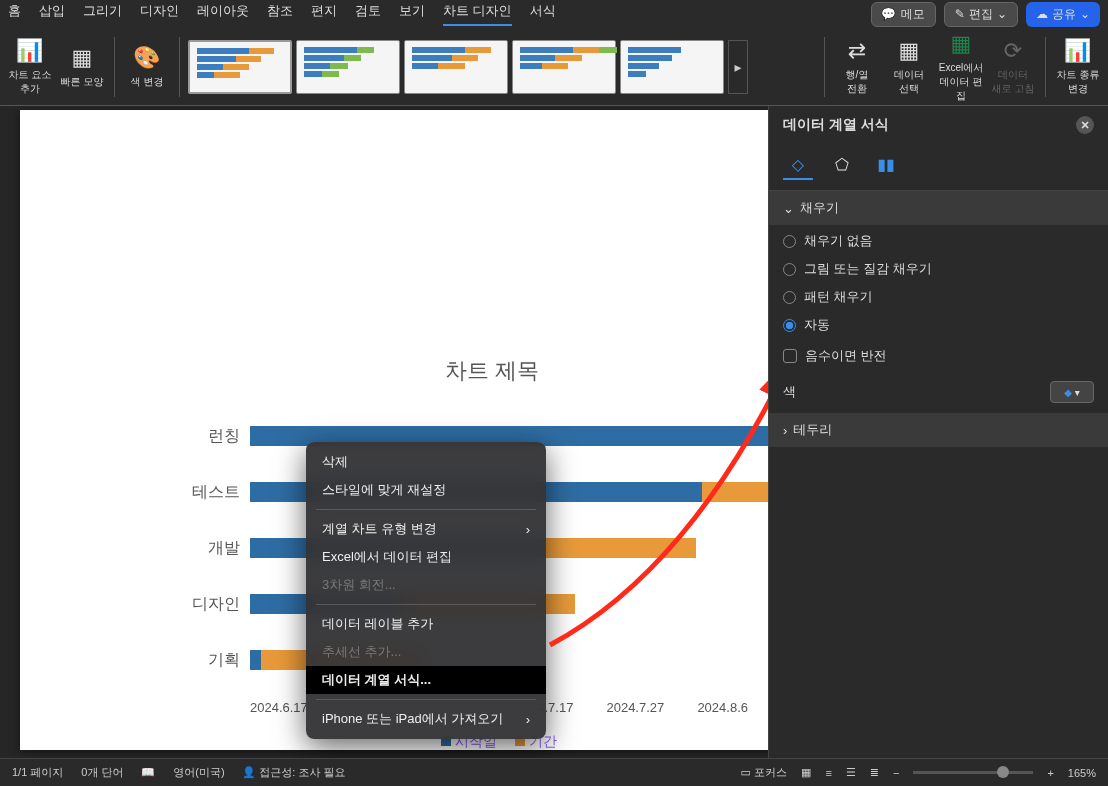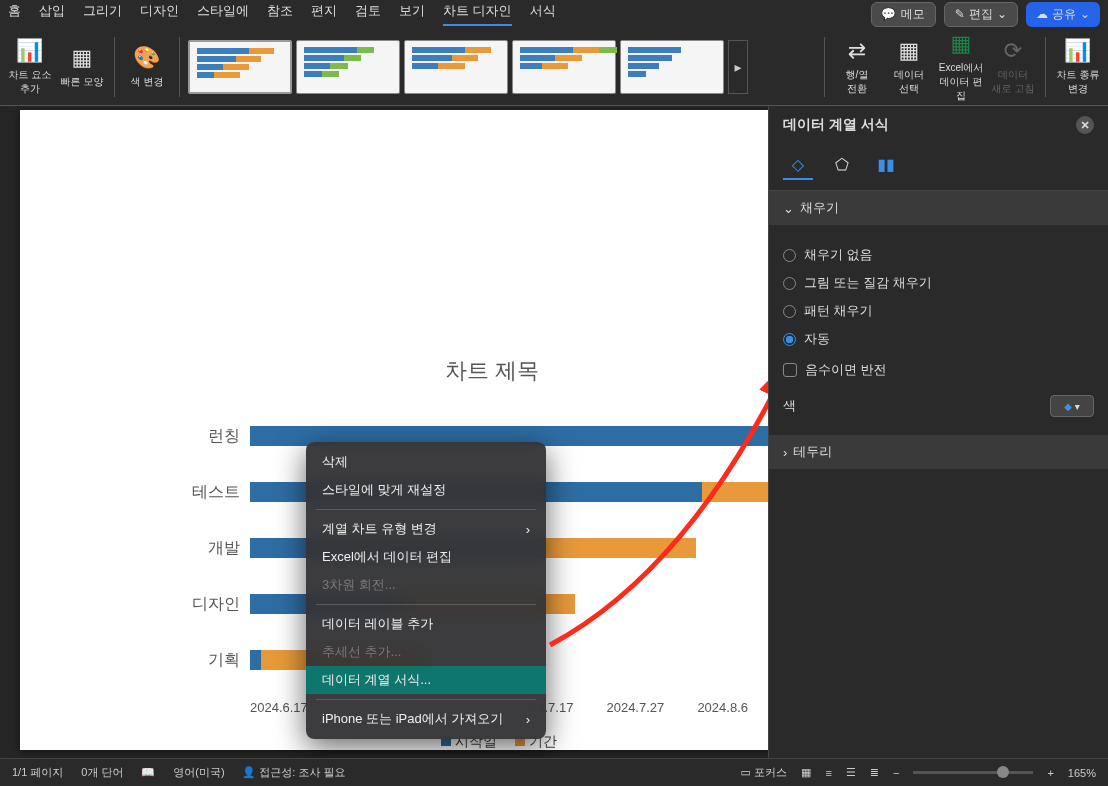--- a/index.html
+++ b/index.html
@@ -39,42 +39,42 @@
 .chart { position: absolute; left: 154px; top: 218px; width: 636px; height: 460px; }
 .chart-title { text-align: center; font-size: 22px; color: #555; padding: 28px 0 22px; }
 .chart-body { display: flex; padding: 0 10px; justify-content: center; }
 .y-labels { display: flex; flex-direction: column; justify-content: space-around; width: 66px; text-align: right; padding-right: 10px; font-size: 16px; color: #555; height: 280px; }
 .bars { flex: 1; position: relative; height: 280px; }
 .bar-row { display: flex; align-items: center; height: 56px; position: relative; }
 .bar-seg { height: 20px; }
 .seg-blue { background: #2e6da4; }
 .seg-orange { background: #e89a3a; }
 .x-axis { display: flex; justify-content: space-between; padding: 12px 0 0 76px; font-size: 13px; color: #555; }
-.legend { text-align: center; padding-top: 18px; font-size: 14px; color: #404040; }
+.legend { text-align: center; padding-top: 18px; font-size: 14px; color: #8b5cf6; }
 .leg-sq { display: inline-block; width: 10px; height: 10px; margin: 0 4px 0 14px; }
 
 
 .context-menu { position: absolute; left: 306px; top: 336px; width: 240px; background: rgba(50,50,52,0.95); border-radius: 8px; padding: 6px 0; box-shadow: 0 8px 30px rgba(0,0,0,0.6); backdrop-filter: blur(10px); }
 .cm-item { padding: 5px 16px; font-size: 13px; color: #eee; display: flex; justify-content: space-between; align-items: center; cursor: pointer; }
 .cm-item.disabled { color: #7a7a7a; }
-.cm-item.hl { background: #0f766e; }
+.cm-item.hl { background: #000000; font-weight: bold; }
 .cm-sep { height: 1px; background: #5a5a5c; margin: 5px 10px; }
 
 
 .arrow-svg { position: absolute; left: 540px; top: 244px; width: 260px; height: 300px; pointer-events: none; }
 
 
 .side-panel { width: 340px; background: #2a2a2a; border-left: 1px solid #444; display: flex; flex-direction: column; }
 .sp-header { display: flex; justify-content: space-between; align-items: center; padding: 10px 14px; font-size: 14px; font-weight: bold; }
 .close-x { width: 18px; height: 18px; background: #555; border-radius: 50%; display: flex; align-items: center; justify-content: center; font-size: 11px; cursor: pointer; }
 .sp-tabs { display: flex; gap: 14px; padding: 6px 14px 10px; border-bottom: 1px solid #444; }
 .sp-tab { width: 30px; height: 30px; display: flex; align-items: center; justify-content: center; cursor: pointer; border-bottom: 2px solid transparent; }
 .sp-tab.active { border-bottom: 2px solid #3a8ee6; }
 .sp-section { background: #3a3a3a; padding: 8px 14px; font-size: 13px; display: flex; align-items: center; gap: 6px; cursor: pointer; }
-.sp-body { padding: 10px 14px; font-size: 13px; margin-top: 6px; }
+.sp-body { padding: 2px 14px; font-size: 13px; }
 .radio-row { display: flex; align-items: center; gap: 8px; padding: 5px 0; cursor: pointer; }
 .radio { width: 13px; height: 13px; border: 1px solid #888; border-radius: 50%; display: inline-block; }
 .radio.checked { background: radial-gradient(circle, #3a8ee6 45%, transparent 50%); border-color: #3a8ee6; }
 .check-row { display: flex; align-items: center; gap: 8px; padding: 8px 0; }
 .checkbox { width: 14px; height: 14px; border: 1px solid #888; border-radius: 3px; }
 .color-row { display: flex; justify-content: space-between; align-items: center; padding: 8px 0; }
 .color-btn { width: 44px; height: 22px; background: #444; border: 1px solid #666; border-radius: 4px; display: flex; align-items: center; justify-content: center; gap: 3px; cursor: pointer; font-size: 10px; }
 
 
 .statusbar { display: flex; align-items: center; height: 28px; background: #2a2a2a; border-top: 1px solid #444; padding: 0 12px; font-size: 11px; color: #ccc; justify-content: space-between; }
@@ -85,21 +85,21 @@
 </style>
 </head>
 <body>
 
 <div class="menubar">
   <div class="menus">
     <span>홈</span>
     <span>삽입</span>
     <span>그리기</span>
     <span>디자인</span>
-    <span>스타일에</span>
+    <span>레이아웃</span>
     <span>참조</span>
     <span>편지</span>
     <span>검토</span>
     <span>보기</span>
     <span class="active">차트 디자인</span>
     <span>서식</span>
   </div>
   <div class="right-buttons">
     <div class="pill gray">💬 <span>메모</span></div>
     <div class="pill gray">✎ <span>편집</span> ⌄</div>

